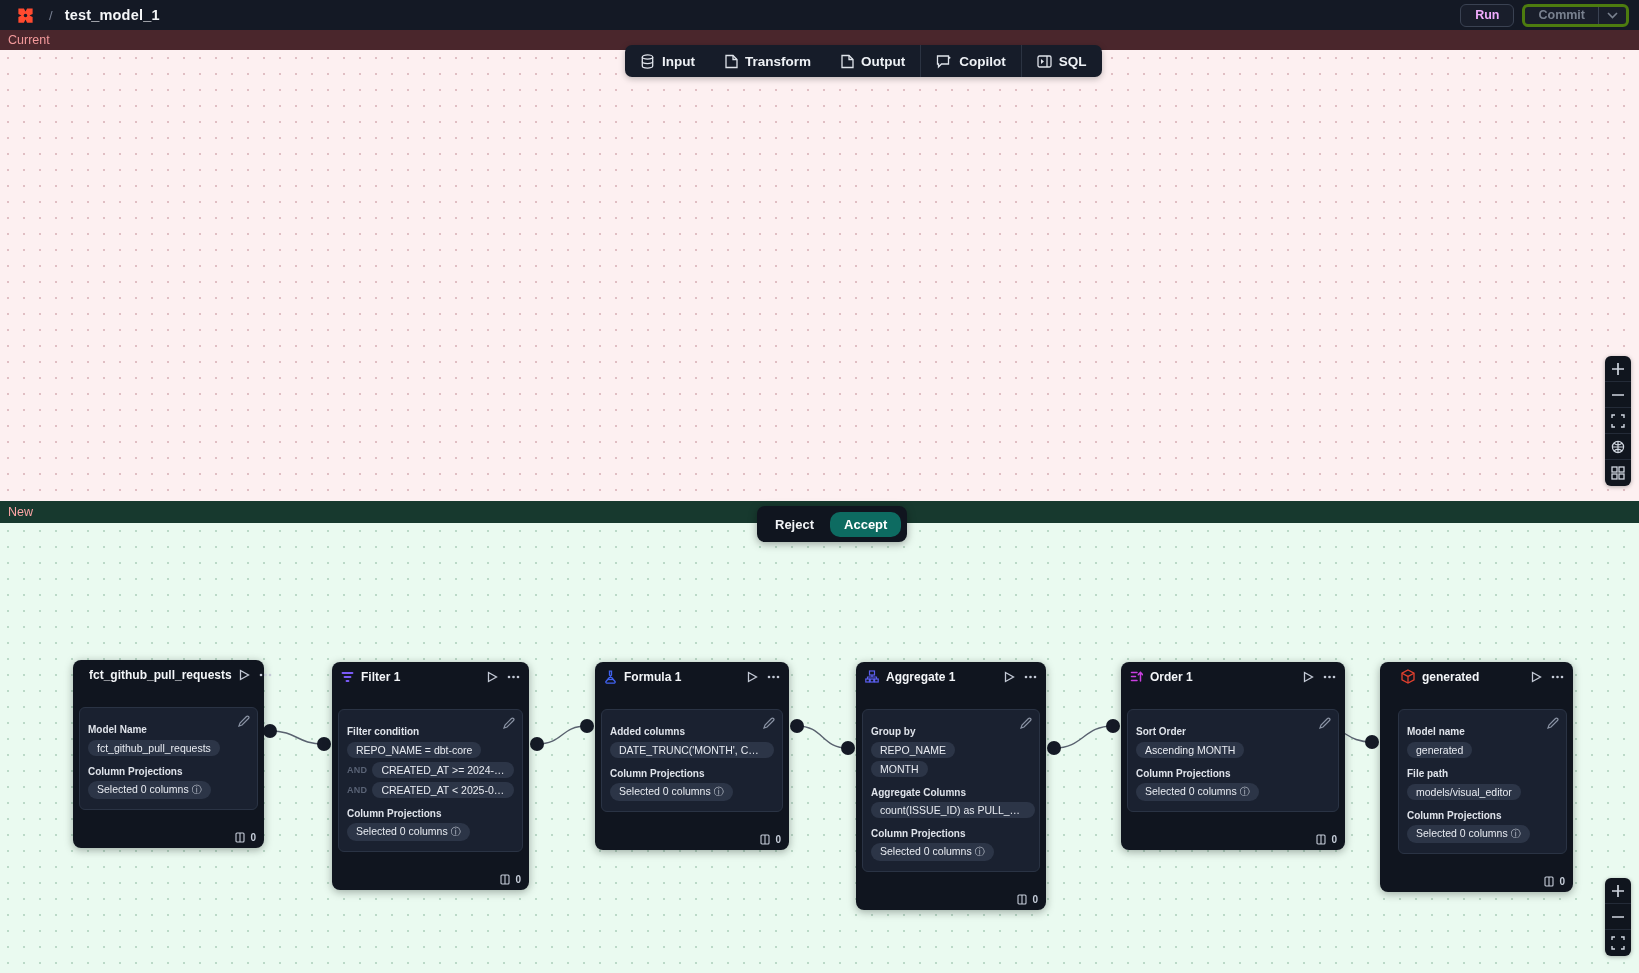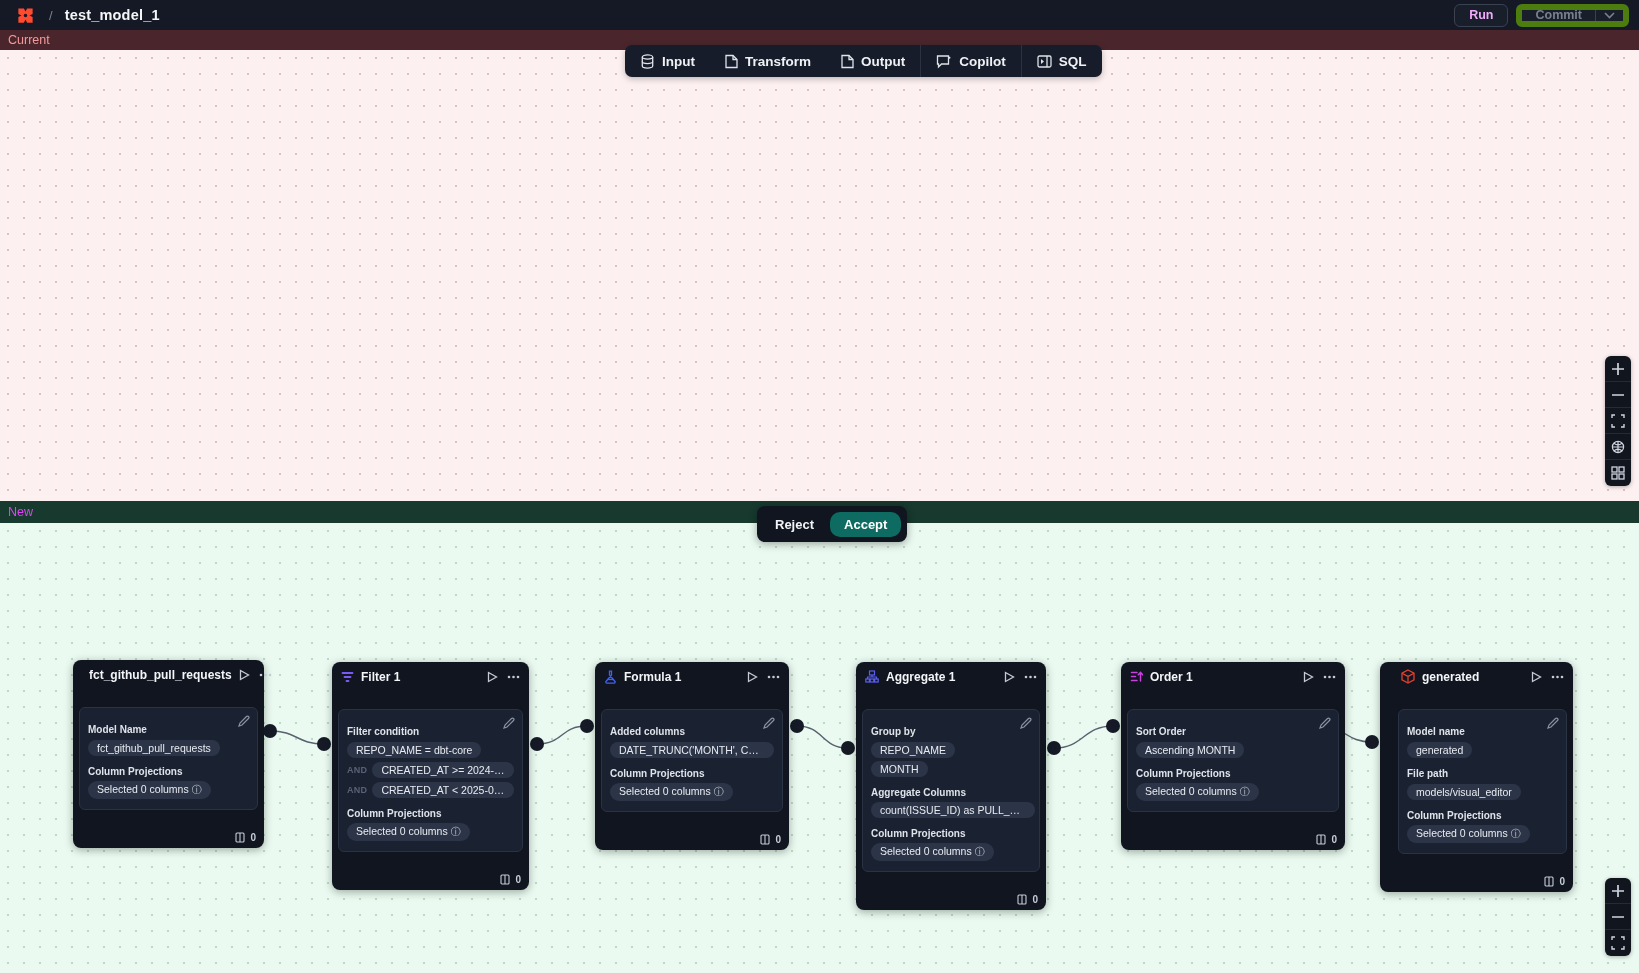--- a/index.html
+++ b/index.html
@@ -10,33 +10,33 @@
   
   .topbar { position:absolute; left:0; top:0; width:100%; height:30px;
     background:#141925; display:flex; align-items:center; padding:0 10px; z-index:30; }
   .dbt-logo { width:19px; height:19px; margin-left:6px; display:block; }
   .crumb-sep { color:#7a8294; font-size:13px; margin:0 12px 0 14px; }
   .model-title { color:#f5f6f8; font-size:14.5px; font-weight:700; letter-spacing:.2px; }
   .topbar-actions { margin-left:auto; display:flex; gap:8px; align-items:center; }
   .btn-ghost { border:1px solid #3a4252; background:rgba(40,48,64,.25); color:#f0abfc;
     font-size:12.5px; font-weight:700; border-radius:6px; height:23px; padding:0 14px;
     display:flex; align-items:center; cursor:default; }
-  .btn-split { display:flex; border:6px solid #4d7c0f; border-radius:6px; overflow:hidden;
+  .btn-split { display:flex; border:3px solid #4d7c0f; border-radius:6px; overflow:hidden;
     background:rgba(40,48,64,.25); height:23px; }
   .btn-split .main { color:#79818f; font-size:12.5px; font-weight:700; padding:0 13px;
     display:flex; align-items:center; }
   .btn-split .chev { border-left:1px solid #3a4252; width:28px; display:flex;
     align-items:center; justify-content:center; color:#79818f; }
 
   
   .current-bar { position:absolute; left:0; top:30px; width:100%; height:20px;
     background:#4a262c; color:#f2999b; font-size:12.5px; line-height:20px;
     padding-left:8px; z-index:5; }
   .new-bar { position:absolute; left:0; top:501px; width:100%; height:22px;
-    background:#17392e; color:#d946ef; font-size:12.5px; line-height:22px;
+    background:#17392e; color:#fca5a5; font-size:12.5px; line-height:22px;
     padding-left:8px; z-index:5; }
 
   
   .canvas-current { position:absolute; left:0; top:50px; width:100%; height:451px;
     background-color:#fdf0f1;
     background-image:radial-gradient(circle, rgba(170,100,110,.35) 1px, transparent 1.4px);
     background-size:16px 16px; }
   .canvas-new { position:absolute; left:0; top:523px; width:100%; height:450px;
     background-color:#eafaf0;
     background-image:radial-gradient(circle, rgba(80,140,105,.30) 1px, transparent 1.4px);

